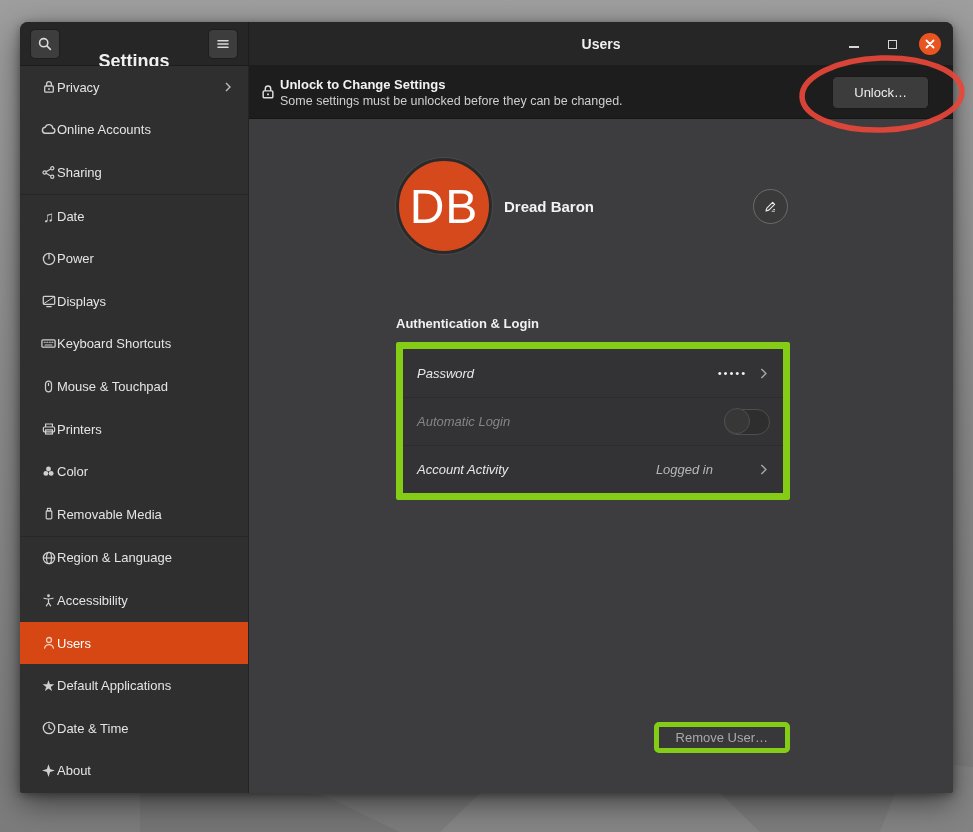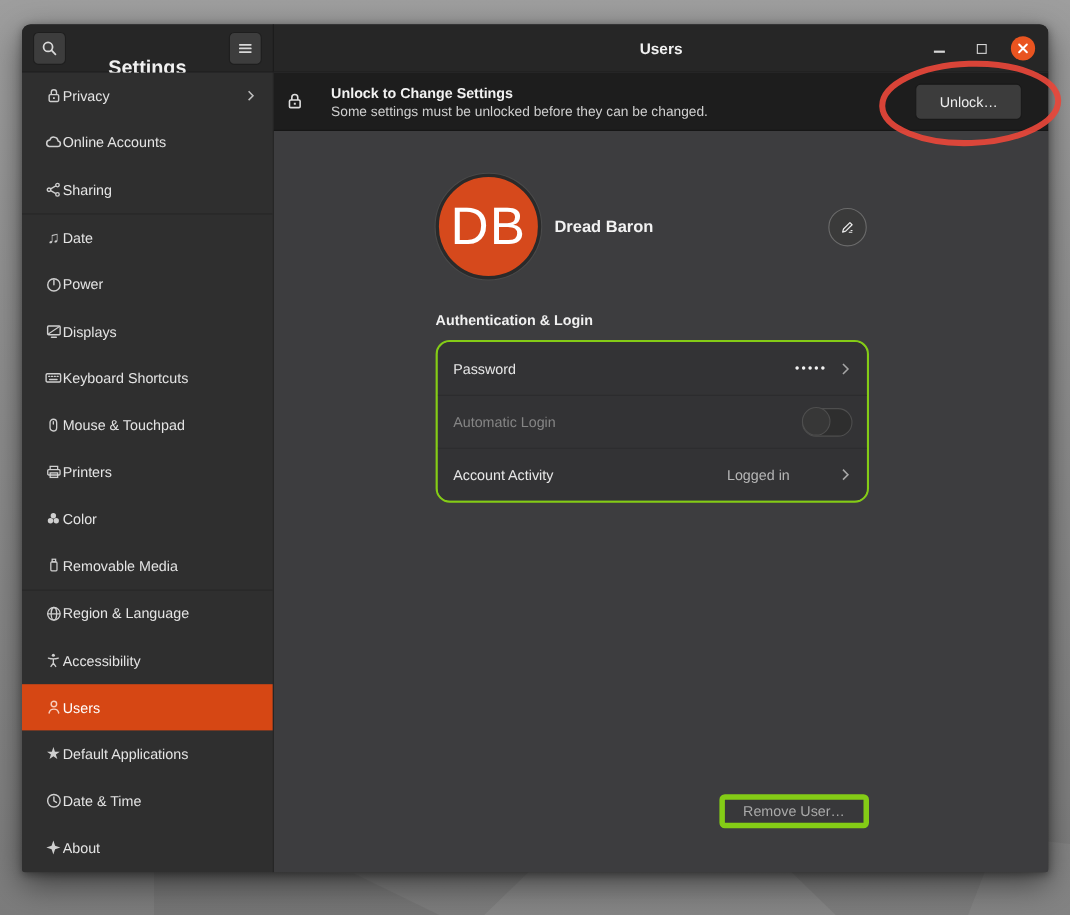--- a/index.html
+++ b/index.html
@@ -45,21 +45,21 @@
   .side-item { height:42.6px; flex:0 0 42.6px; display:flex; align-items:center; padding:0 14px 0 20px; color:#e4e4e4; font-size:13px; cursor:pointer; }
   .side-item .icon { width:17px; height:17px; flex:0 0 17px; display:flex; align-items:center; justify-content:center; color:#cfcfcf; font-size:15px; line-height:1; }
   .side-item .lbl { flex:1; white-space:nowrap; overflow:hidden; }
   .side-item.selected { background:#D64714; color:#ffffff; }
   .side-item.selected .icon { color:#f7cdbd; }
   .side-chev { color:#bdbdbd; }
   .side-divider { height:1px; flex:0 0 1px; background:#272727; }
 
   
   .content { flex:1; display:flex; flex-direction:column; background:#3d3d3f; min-width:0; }
-  .banner { height:53px; flex:0 0 53px; background:#1d1d1d; border-bottom:1px solid #161616; display:flex; align-items:center; padding:0 24px 0 10px; gap:24px; }
+  .banner { height:53px; flex:0 0 53px; background:#1d1d1d; border-bottom:1px solid #161616; display:flex; align-items:center; padding:0 24px 0 10px; gap:3px; }
   .banner .icon { color:#dedede; display:flex; }
   .banner-text { flex:1; min-width:0; }
   .banner-title { color:#f2f2f2; font-weight:bold; font-size:13px; line-height:17px; }
   .banner-sub { color:#cfcfcf; font-size:12.5px; line-height:16px; }
   .unlock-btn {
     height:33px; padding:0 21px; border-radius:5px; background:#3c3c3c; border:1px solid #191919;
     color:#ededed; font-size:13px; cursor:pointer; font-family:inherit;
   }
 
   .page { flex:1; position:relative; }
@@ -72,22 +72,22 @@
     display:flex; align-items:center; justify-content:center;
     color:#ffffff; font-size:48px; font-weight:normal; letter-spacing:1px;
   }
   .user-name { margin-left:12px; color:#f2f2f2; font-weight:bold; font-size:15px; }
   .edit-btn {
     margin-left:auto; margin-right:2px; width:35px; height:35px; border-radius:50%;
     background:#3a3a3a; border:1px solid #6b6b6b; display:flex; align-items:center; justify-content:center;
     color:#e8e8e8; cursor:pointer;
   }
 
-  .section-label { margin-top:29px; color:#f0f0f0; font-weight:bold; font-size:13px; }
-  .listbox { margin-top:11px; border:2px solid #84cc16; border-radius:13px; overflow:hidden; }
+  .section-label { margin-top:62px; color:#f0f0f0; font-weight:bold; font-size:13px; }
+  .listbox { margin-top:11px; border:7px solid #84cc16; border-radius:2px; overflow:hidden;font-style:italic; }
   .lrow { height:48px; background:#333335; display:flex; align-items:center; padding:0 13px 0 14px; cursor:pointer; }
   .lrow + .lrow { border-top:1px solid #2c2c2e;gap:34px; }
   .lrow .llabel { color:#e8e8e8; font-size:13px; }
   .lrow .spacer { flex:1; }
   .lrow .lvalue { color:#b6b6b6; font-size:13px; margin-right:10px; }
   .lrow .ldots { color:#f2f2f2; font-size:11px; letter-spacing:2px; margin-right:10px; }
   .lrow.dim { cursor:default; }
   .lrow.dim .llabel { color:#858585; }
   .chev { color:#a6a6a6; display:flex; }
   .toggle { width:46px; height:26px; border-radius:13px; border:1.5px solid #4e4e4e; background:#2e2e2e; position:relative; }

